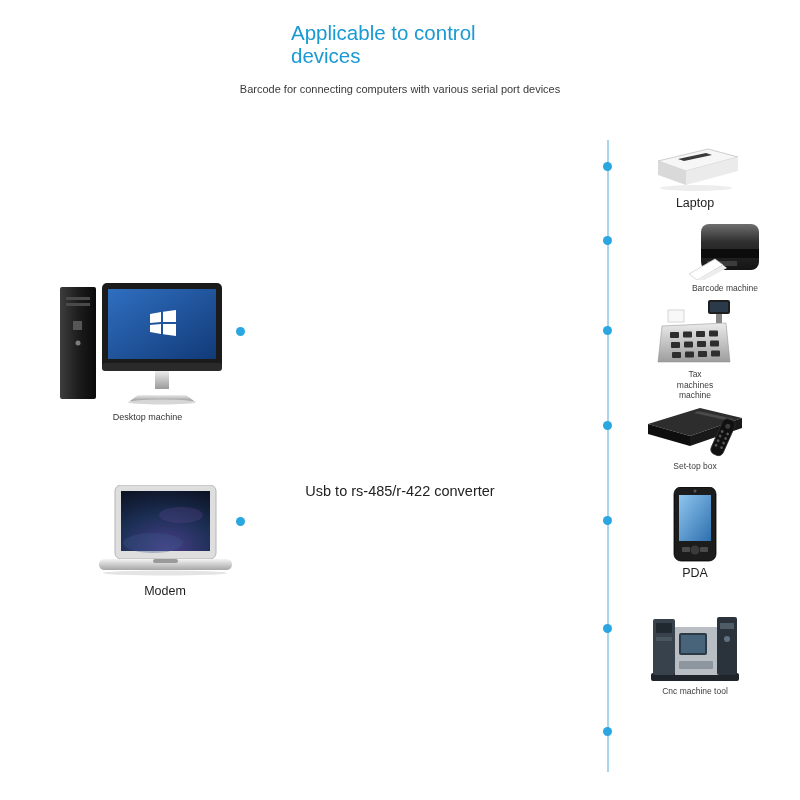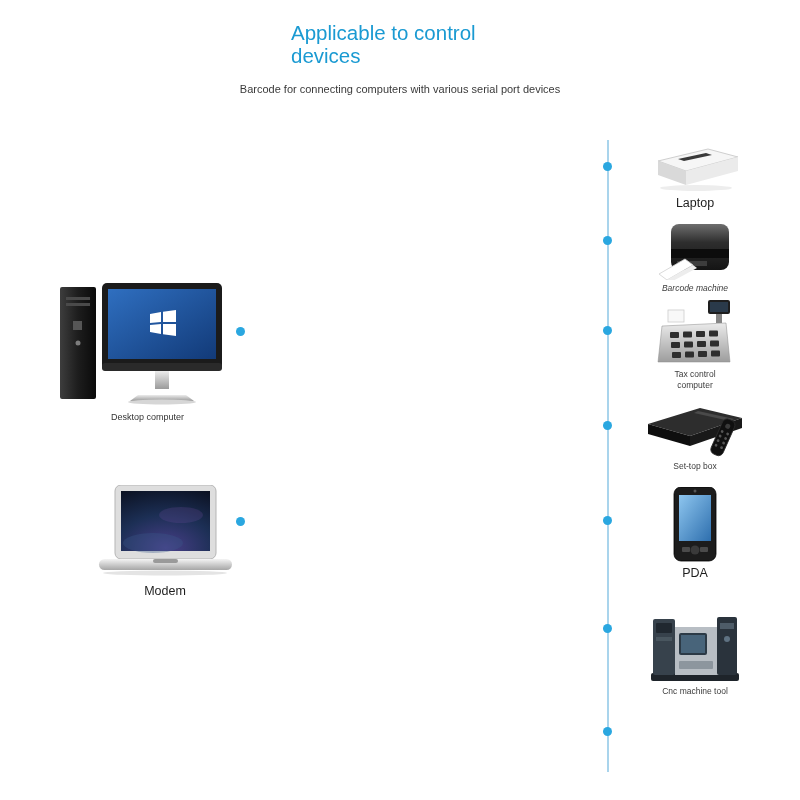--- a/index.html
+++ b/index.html
@@ -58,20 +58,21 @@
   .device-left{position:absolute;text-align:center;}
 </style>
 </head>
 <body>
 
 <div class="canvas">
 
   <div class="page-title">Applicable to control devices</div>
   <div class="subtitle">Barcode for connecting computers with various serial port devices</div>
 
+  <div class="center-label">Usb to rs-485/r-422 converter</div>
 
   <div class="vline"></div>
 
   <span class="dot" style="left:603px;top:162px;"></span>
   <span class="dot" style="left:603px;top:236px;"></span>
   <span class="dot" style="left:603px;top:326px;"></span>
   <span class="dot" style="left:603px;top:421px;"></span>
   <span class="dot" style="left:603px;top:516px;"></span>
   <span class="dot" style="left:603px;top:624px;"></span>
   <span class="dot" style="left:603px;top:727px;"></span>
@@ -107,21 +108,21 @@
         <path d="M92 31 L103 29 L103 39 L92 40 Z"></path>
         <path d="M105 28.7 L118 27 L118 39 L105 39 Z"></path>
         <path d="M92 42 L103 41 L103 51 L92 49 Z"></path>
         <path d="M105 41 L118 41 L118 53 L105 51.3 Z"></path>
       </g>
       <rect x="44" y="80" width="120" height="8" rx="3" fill="#2a2a2a"></rect>
       <rect x="97" y="88" width="14" height="18" fill="url(#standG)"></rect>
       <polygon points="80,112 128,112 136,118 72,118" fill="url(#standG)"></polygon>
       <ellipse cx="104" cy="119" rx="34" ry="2.5" fill="#d6d6d6"></ellipse>
     </svg>
-    <span class="dev-label lbl-md">Desktop computer</span>
+    <span class="dev-label lbl-md">Desktop machine</span>
   </div>
 
   <div class="device-left" style="left:90px;top:485px;width:150px;">
     <svg width="145" height="92" viewBox="0 0 145 92">
       <defs>
         <linearGradient id="lapBase" x1="0" y1="0" x2="0" y2="1">
           <stop offset="0" stop-color="#f4f4f4"></stop>
             <stop offset="1" stop-color="#a6a6a6"></stop>
         </linearGradient>
         <radialGradient id="lapScreen" cx="0.5" cy="0.95" r="1.1">
@@ -145,21 +146,21 @@
     <svg width="95" height="48" viewBox="0 0 95 48">
       <polygon points="10,16 60,4 90,12 38,26" fill="#f6f6f6" stroke="#cfcfcf" stroke-width="1"></polygon>
       <polygon points="10,16 38,26 38,40 10,30" fill="#d9d9d9"></polygon>
       <polygon points="38,26 90,12 90,26 38,40" fill="#ebebeb"></polygon>
       <polygon points="30,14 58,8 64,10 36,16" fill="#3a3a3a"></polygon>
       <ellipse cx="48" cy="43" rx="36" ry="3" fill="#ededed"></ellipse>
     </svg>
     <span class="dev-label lbl-lg">Laptop</span>
   </div>
 
-  <div class="device" style="left:635px;top:222px;font-style:italic;">
+  <div class="device" style="left:665px;top:222px;">
     <svg width="72" height="58" viewBox="0 0 72 58">
       <defs>
         <linearGradient id="bpG" x1="0" y1="0" x2="0" y2="1">
           <stop offset="0" stop-color="#6e6e6e"></stop>
             <stop offset="0.4" stop-color="#2e2e2e"></stop>
             <stop offset="1" stop-color="#141414"></stop>
         </linearGradient>
       </defs>
       <rect x="12" y="2" width="58" height="46" rx="8" fill="url(#bpG)"></rect>
       <rect x="12" y="27" width="58" height="9" fill="#0c0c0c"></rect>
@@ -191,21 +192,21 @@
         <rect x="15" y="42" width="9" height="6" rx="1"></rect>
           <rect x="28" y="41.5" width="9" height="6" rx="1"></rect>
           <rect x="41" y="41" width="9" height="6" rx="1"></rect>
           <rect x="54" y="40.5" width="9" height="6" rx="1"></rect>
         <rect x="16" y="52" width="9" height="6" rx="1"></rect>
           <rect x="29" y="51.5" width="9" height="6" rx="1"></rect>
           <rect x="42" y="51" width="9" height="6" rx="1"></rect>
           <rect x="55" y="50.5" width="9" height="6" rx="1"></rect>
       </g>
     </svg>
-    <span class="dev-label lbl-sm narrow">Tax control computer</span>
+    <span class="dev-label lbl-sm narrow">Tax machines machine</span>
   </div>
 
   <div class="device" style="left:635px;top:400px;">
     <svg width="102" height="58" viewBox="0 0 102 58">
       <polygon points="4,24 56,8 98,18 46,36" fill="#2d2d2d"></polygon>
       <polygon points="4,24 46,36 46,46 4,34" fill="#0e0e0e"></polygon>
       <polygon points="46,36 98,18 98,28 46,46" fill="#191919"></polygon>
       <polygon points="54,11 90,19 86,21 50,13" fill="#4a4a4a"></polygon>
       <g transform="rotate(24 78 38)">
         <rect x="72" y="18" width="13" height="38" rx="5" fill="#101010" stroke="#2c2c2c" stroke-width="0.8"></rect>

